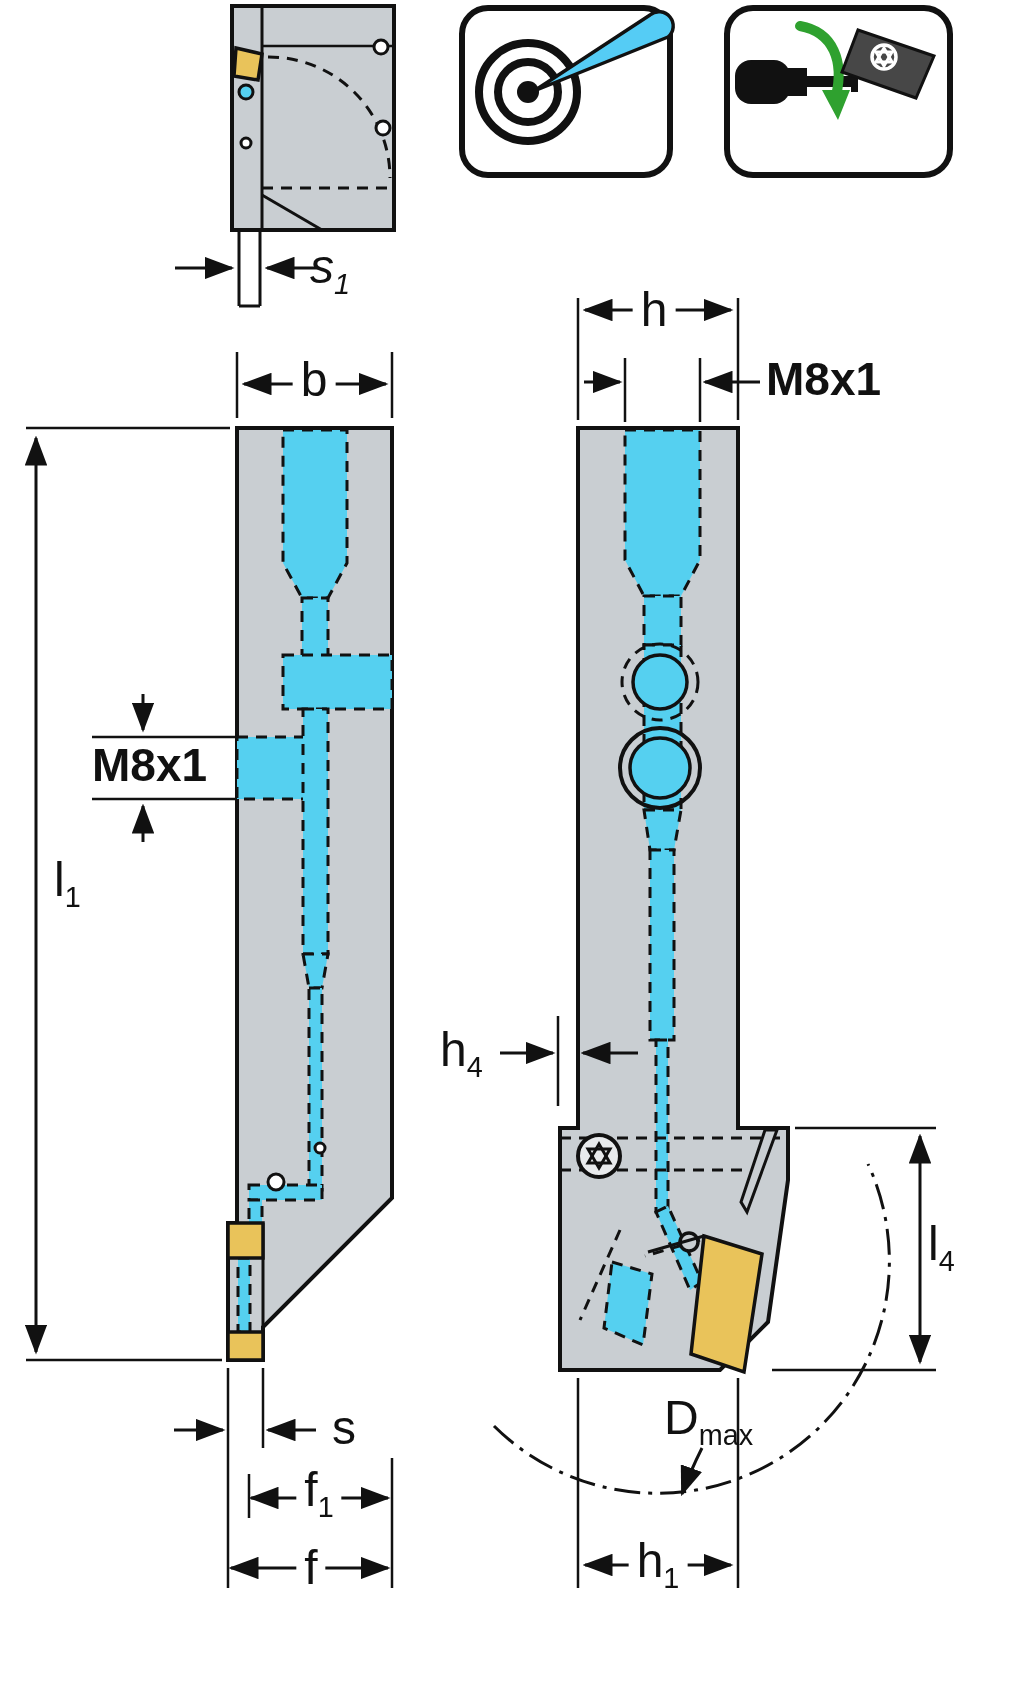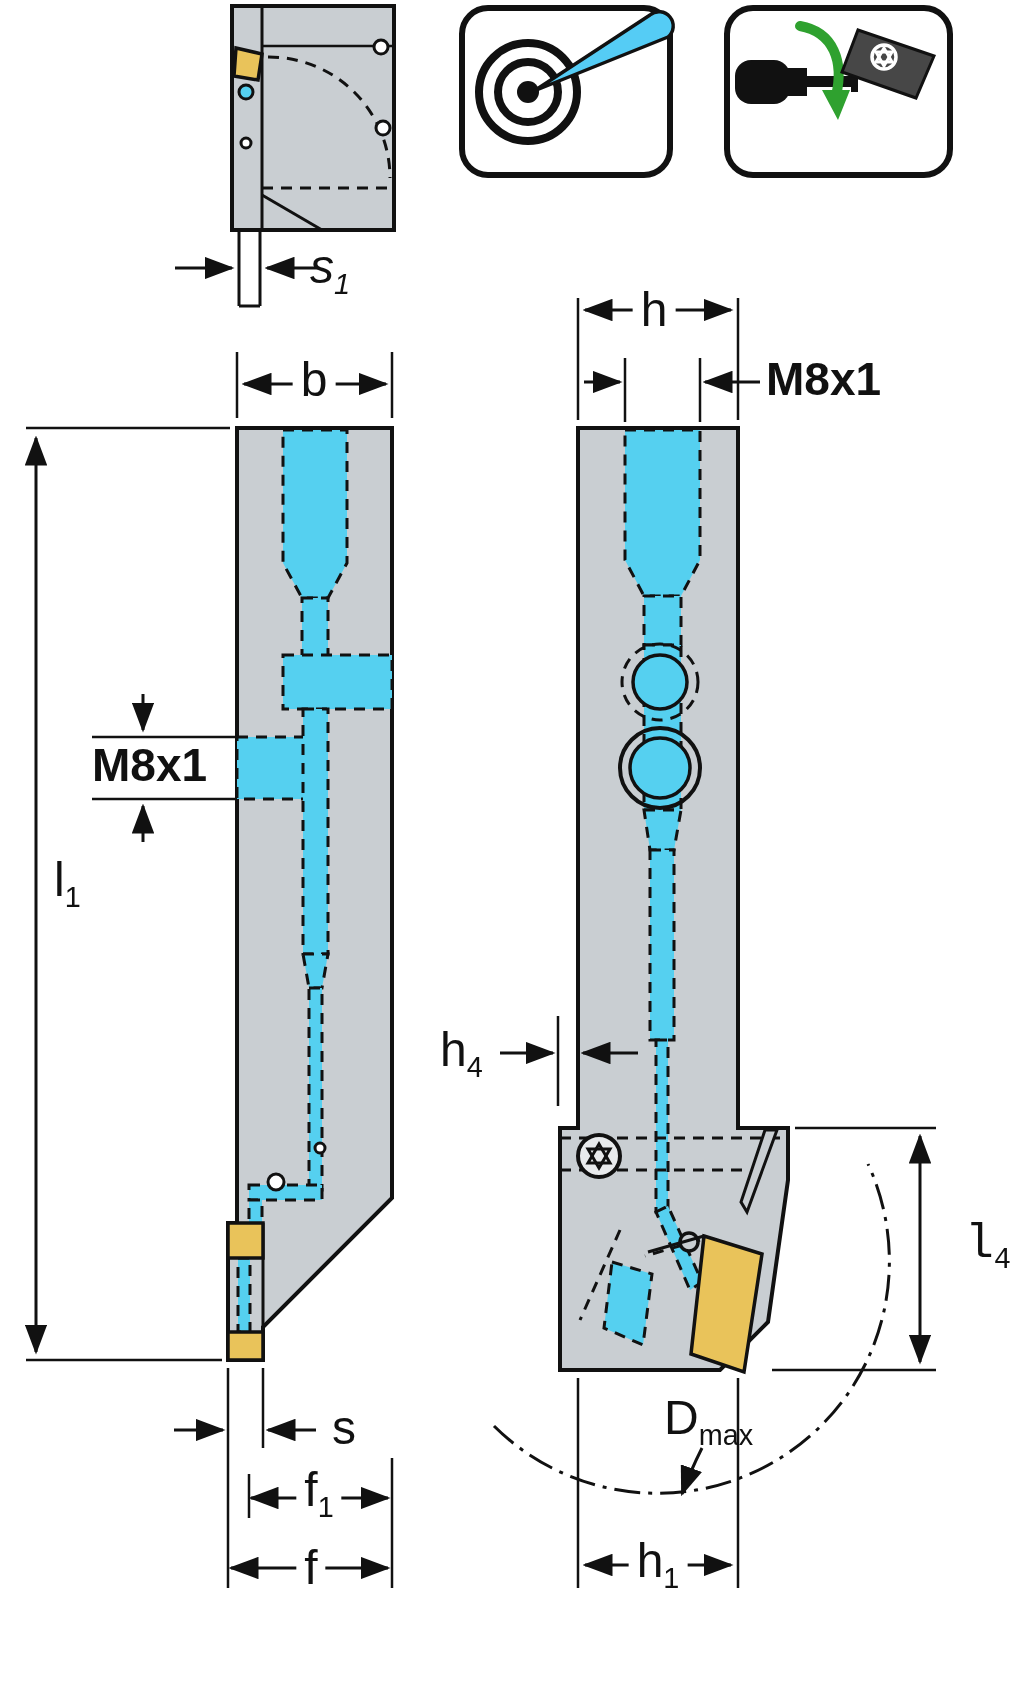--- a/index.html
+++ b/index.html
@@ -180,17 +180,17 @@
 <div class="lbl" style="left:310px; top:243px;font-style:italic;"><span>s</span><sub>1</sub></div>
 <div class="lbl on-line" style="left:314px; top:384px;"><span>b</span><sub></sub></div>
 <div class="lbl" style="left:10px; top:856px;margin-left:44px;"><span>l</span><sub>1</sub></div>
 <div class="lbl lbl-m8" style="left:92px; top:742px;"><span>M8x1</span></div>
 <div class="lbl" style="left:332px; top:1404px;"><span>s</span></div>
 <div class="lbl on-line" style="left:319px; top:1494px;"><span>f</span><sub>1</sub></div>
 <div class="lbl on-line" style="left:311px; top:1568px;"><span>f</span></div>
 <div class="lbl on-line" style="left:654px; top:310px;"><span>h</span></div>
 <div class="lbl lbl-m8" style="left:766px; top:356px;"><span>M8x1</span></div>
 <div class="lbl" style="left:440px; top:1026px;"><span>h</span><sub>4</sub></div>
-<div class="lbl" style="left:965px; top:1220px;font-family:Liberation Mono, monospace;"><span>l</span><sub>4</sub></div>
+<div class="lbl" style="left:928px; top:1220px;"><span>l</span><sub>4</sub></div>
 <div class="lbl" style="left:664px; top:1394px;"><span>D</span><sub>max</sub></div>
 <div class="lbl on-line" style="left:658px; top:1565px;"><span>h</span><sub>1</sub></div>
 
 </div>
 
 </body></html>

